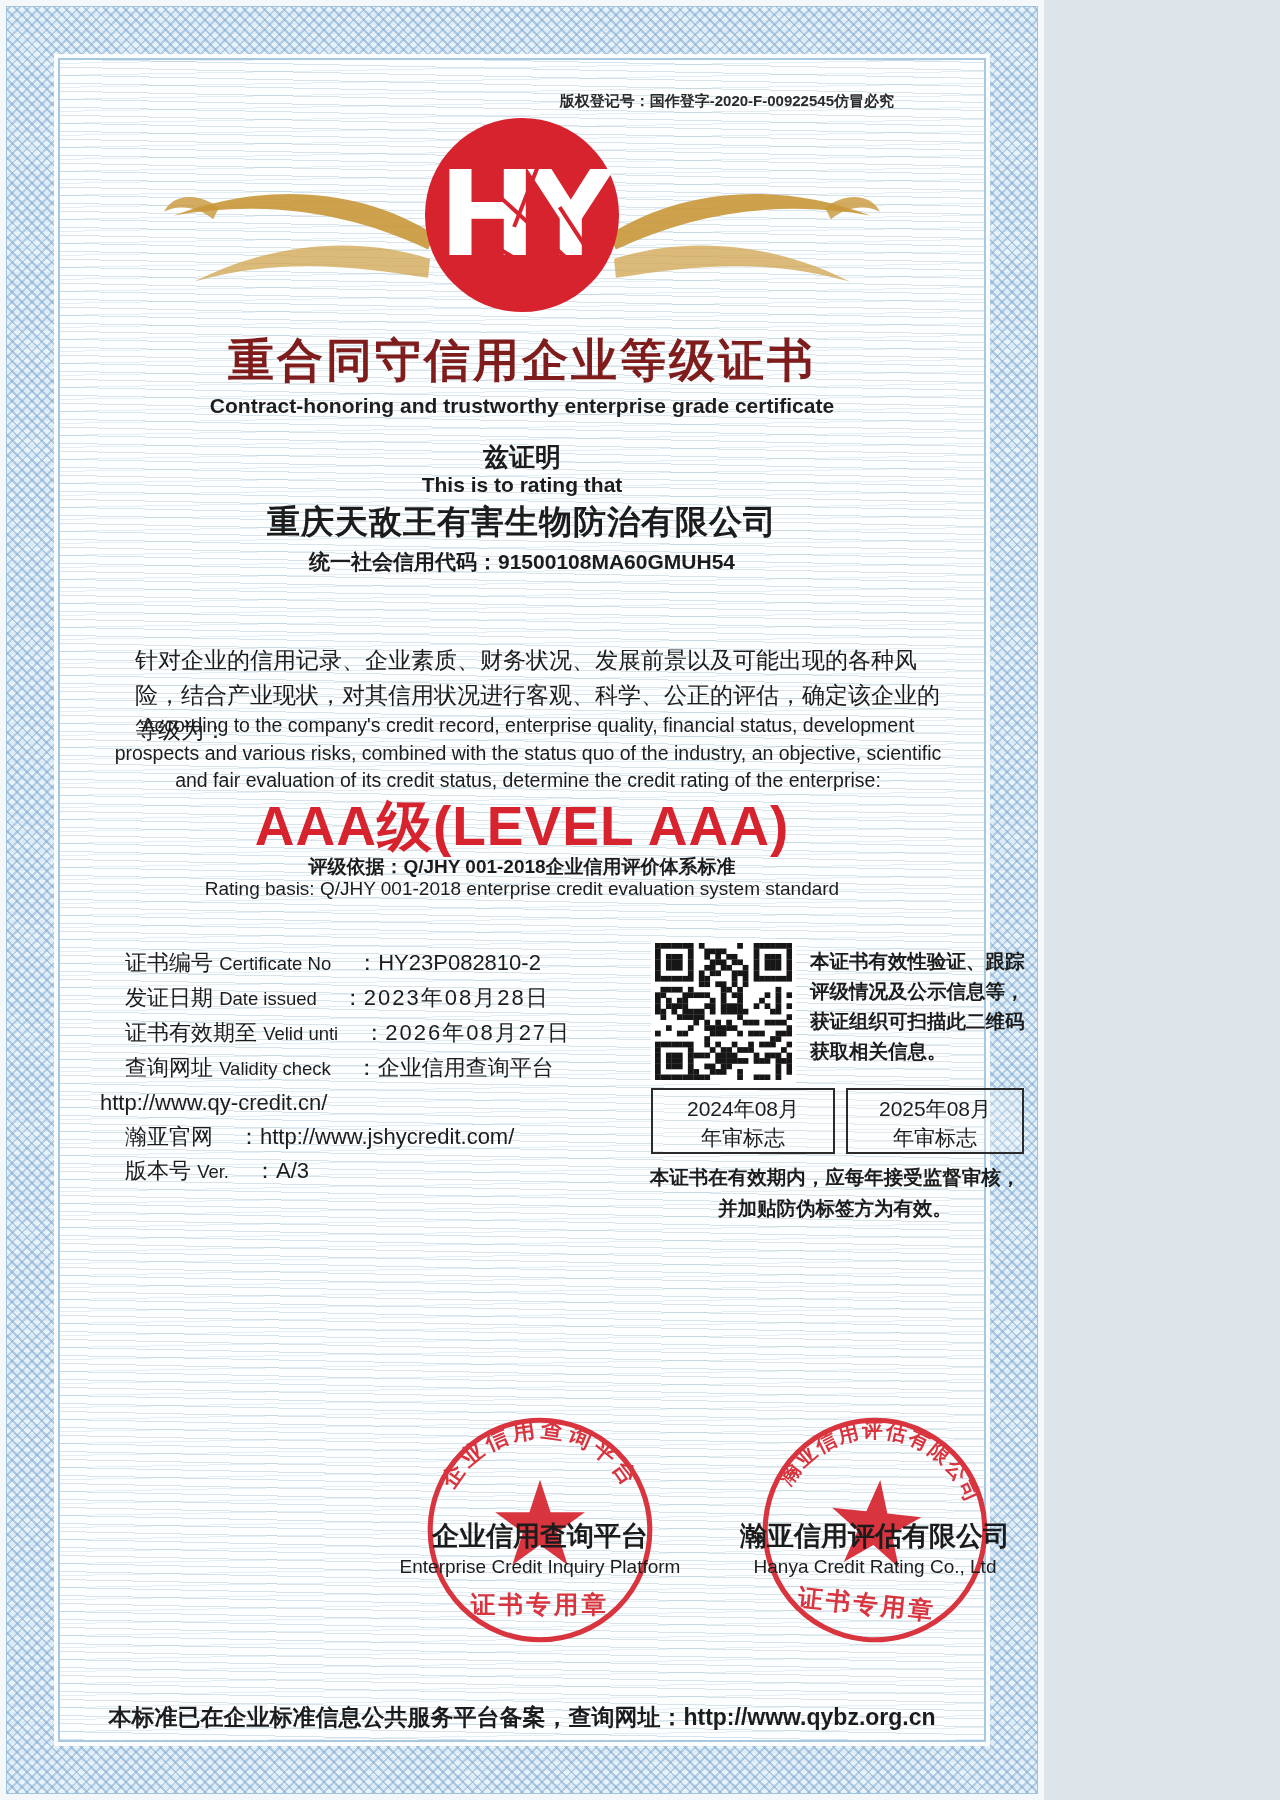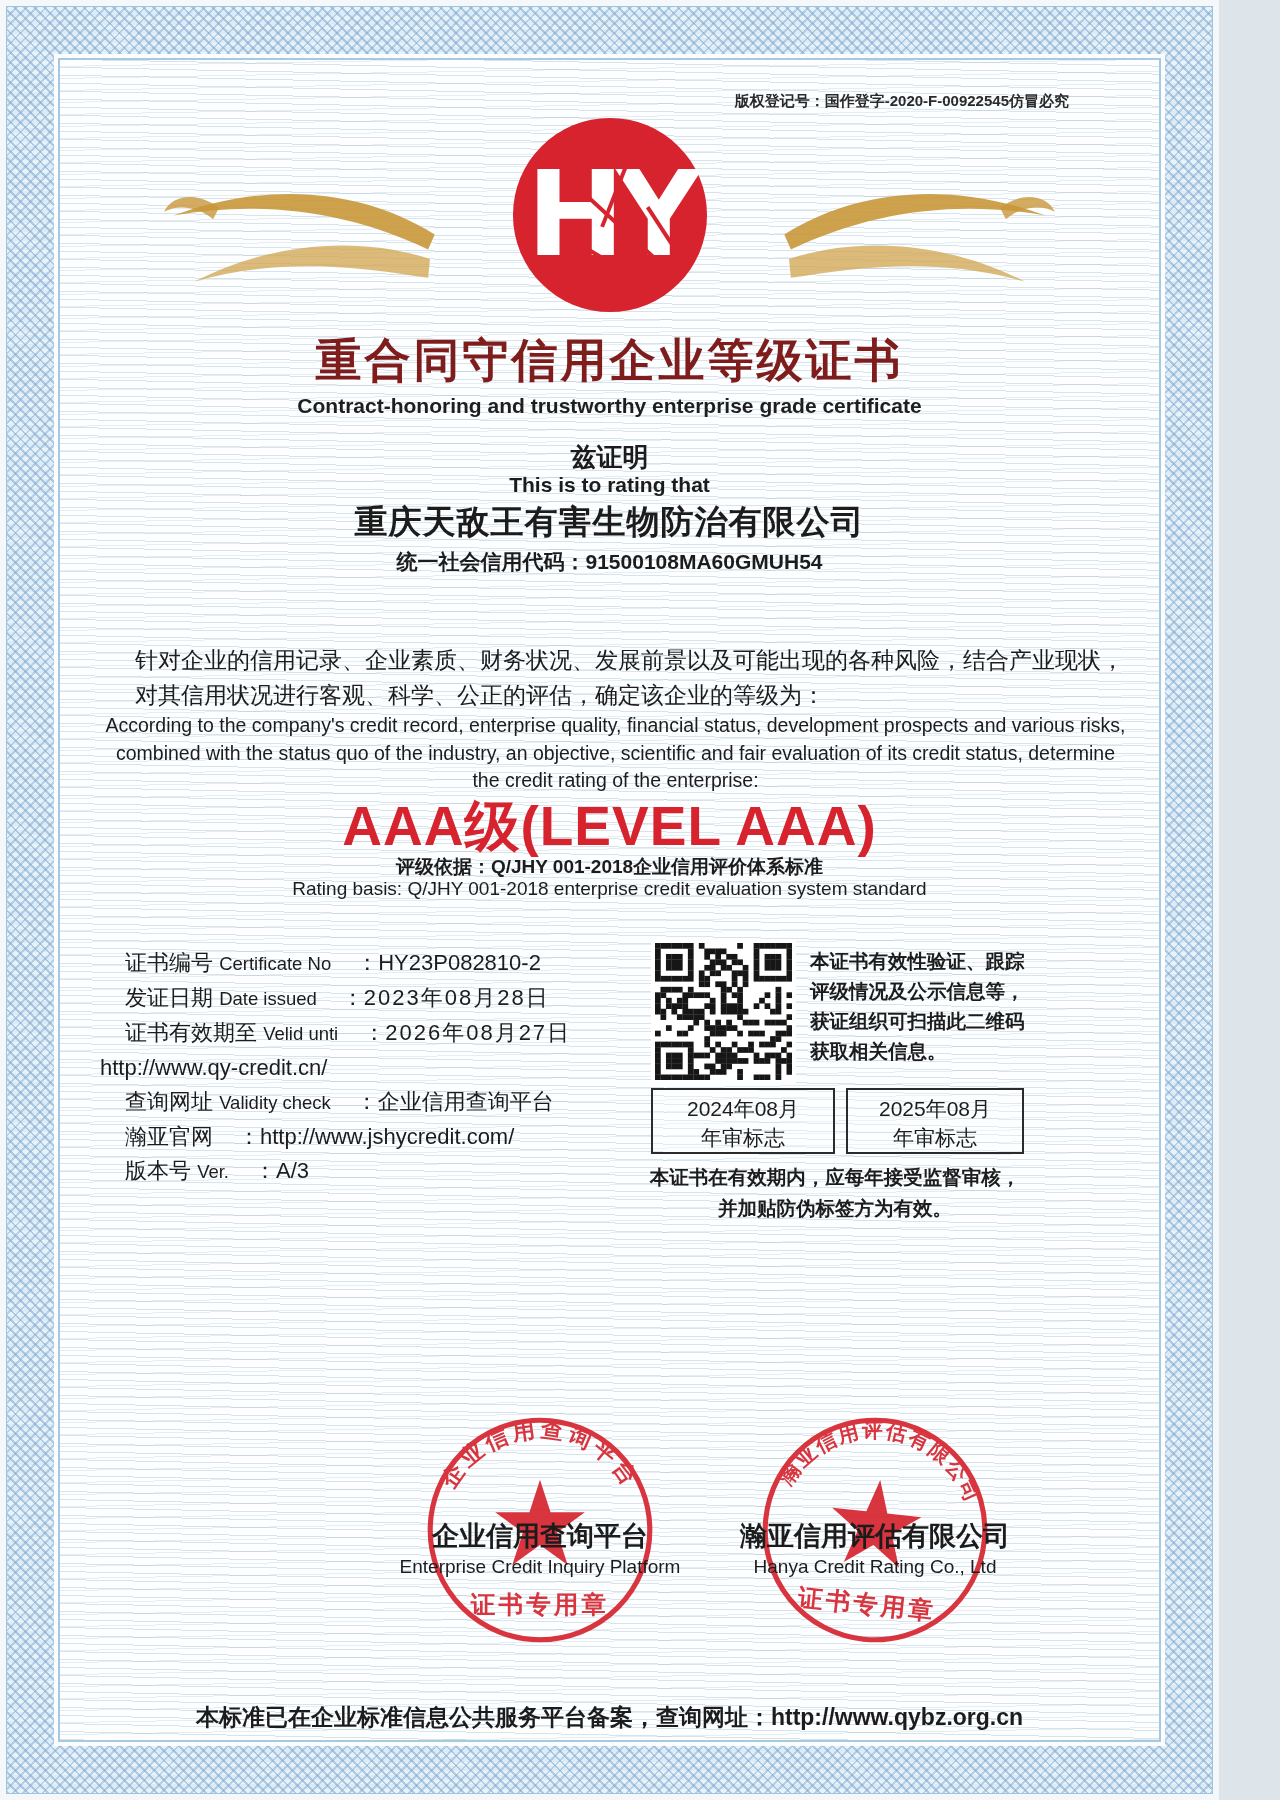--- a/index.html
+++ b/index.html
@@ -1,16 +1,16 @@
 <!DOCTYPE html>
 <html><head>
 <meta charset="utf-8">
 <style>
   html,body{margin:0;padding:0;background:#dde5ea;}
-  #page{position:relative;width:1219px;height:1800px;background:#f4f8fa;overflow:hidden;
+  #page{position:relative;width:1044px;height:1800px;background:#f4f8fa;overflow:hidden;
         font-family:"Liberation Sans","DejaVu Sans",sans-serif;color:#1c1c1c;}
   
   .frame-band{position:absolute;inset:6px;border:1px solid #9fc2dd;
     background:
       repeating-linear-gradient(45deg, rgba(118,163,204,.50) 0 2px, transparent 2px 7px),
       repeating-linear-gradient(-45deg, rgba(118,163,204,.42) 0 2px, transparent 2px 7px),
       repeating-linear-gradient(0deg, rgba(255,255,255,.35) 0 4px, transparent 4px 9px),
       #dcebf6;}
   .frame-inner{position:absolute;inset:58px;border:2px solid #a6c8e1;box-shadow:0 0 0 4px rgba(255,255,255,.92);
     background:
@@ -122,25 +122,25 @@
         <span class="dl-en">Certificate No</span><span class="dl-zh">：</span><span class="dl-val">HY23P082810-2</span>
       </div>
       <div class="detail-row date">
         <span class="dl-zh">发证日期</span>
         <span class="dl-en">Date issued</span><span class="dl-zh">：</span><span class="dl-val">2023年08月28日</span>
       </div>
       <div class="detail-row date">
         <span class="dl-zh">证书有效期至</span>
         <span class="dl-en">Velid unti</span><span class="dl-zh">：</span><span class="dl-val">2026年08月27日</span>
       </div>
-      <div class="detail-row url-line">http://www.qy-credit.cn/</div>
       <div class="detail-row">
         <span class="dl-zh">查询网址</span>
         <span class="dl-en">Validity check</span><span class="dl-zh">：</span><span class="dl-val">企业信用查询平台</span>
       </div>
+      <div class="detail-row url-line">http://www.qy-credit.cn/</div>
       <div class="detail-row">
         <span class="dl-zh">瀚亚官网</span><span class="dl-zh">：</span><span class="dl-val">http://www.jshycredit.com/</span>
       </div>
       <div class="detail-row">
         <span class="dl-zh">版本号</span>
         <span class="dl-en">Ver.</span><span class="dl-zh">：</span><span class="dl-val">A/3</span>
       </div>
     </div>
 
     <svg id="qr-svg" class="abs qr-box" viewBox="0 0 137 137">

